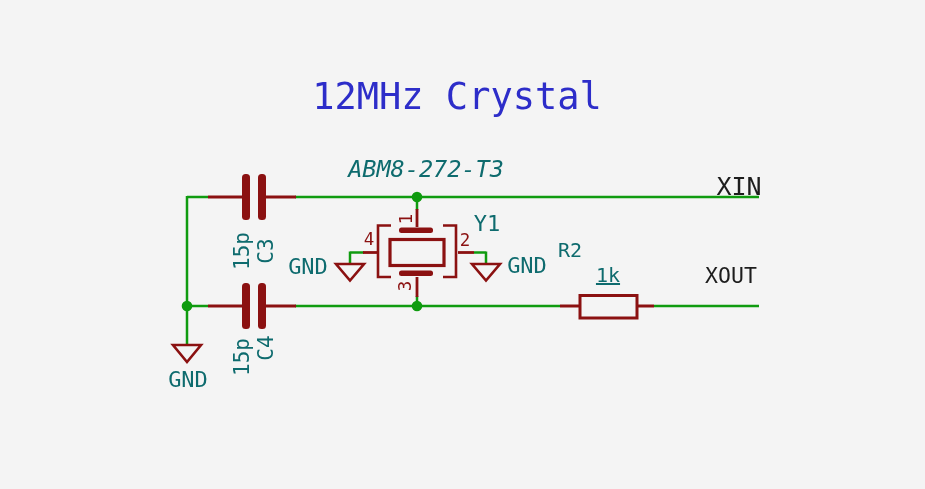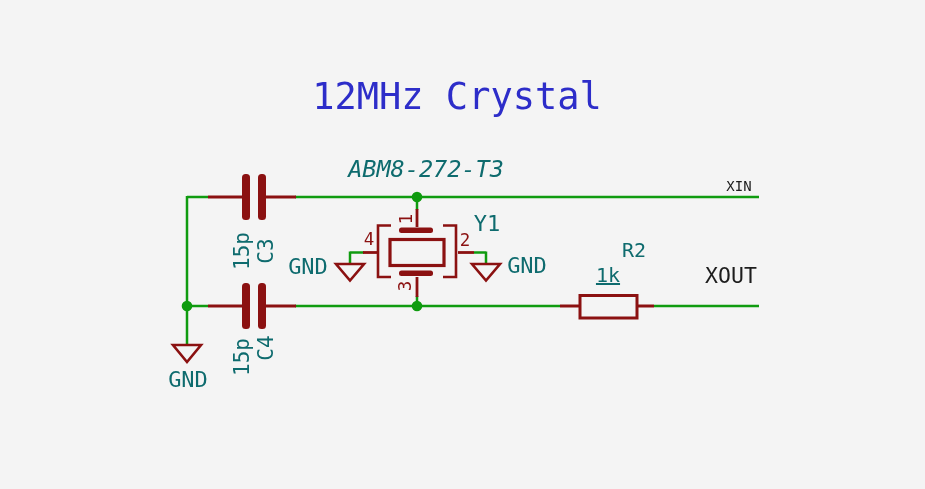--- a/index.html
+++ b/index.html
@@ -99,23 +99,23 @@
   <span class="t red" style="left:465px;top:241px;font-size:17.5px;">2</span>
   <span class="t rot red" style="left:406px;top:286px;font-size:17.5px;">3</span>
   <span class="t red" style="left:369px;top:240px;font-size:17.5px;">4</span>
 
   <span class="t rot teal" style="left:242px;top:251px;font-size:21px;">15p</span>
   <span class="t rot teal" style="left:266px;top:251px;font-size:21px;">C3</span>
 
   <span class="t rot teal" style="left:242px;top:357px;font-size:21px;">15p</span>
   <span class="t rot teal" style="left:266px;top:348px;font-size:21px;">C4</span>
 
-  <span class="t teal" style="left:634px;top:250px;font-size:20px;">R2</span>
+  <span class="t teal" style="left:570px;top:250px;font-size:20px;">R2</span>
   <span class="t teal" style="left:608px;top:275px;font-size:20px;text-decoration:underline;">1k</span>
 
-  <span class="t black" style="left:739px;top:186px;font-size:14px;">XIN</span>
+  <span class="t black" style="left:739px;top:186px;font-size:25px;">XIN</span>
   <span class="t black" style="left:731px;top:276px;font-size:21.5px;">XOUT</span>
 
   <span class="t teal" style="left:188px;top:380px;font-size:22px;">GND</span>
   <span class="t teal" style="left:308px;top:267px;font-size:22px;">GND</span>
   <span class="t teal" style="left:527px;top:266px;font-size:22px;">GND</span>
 
 </div>
 
 </body></html>

